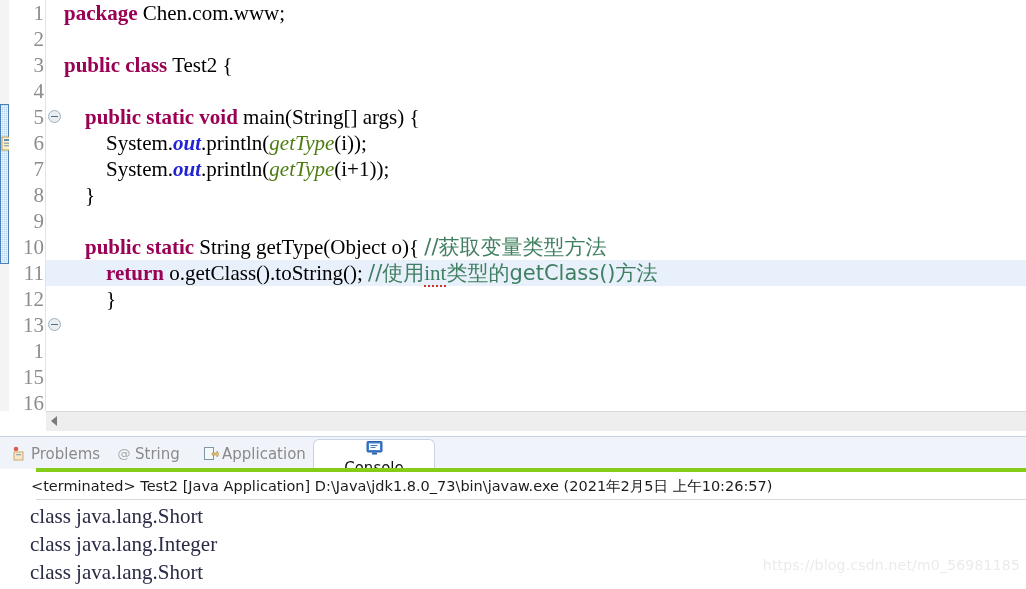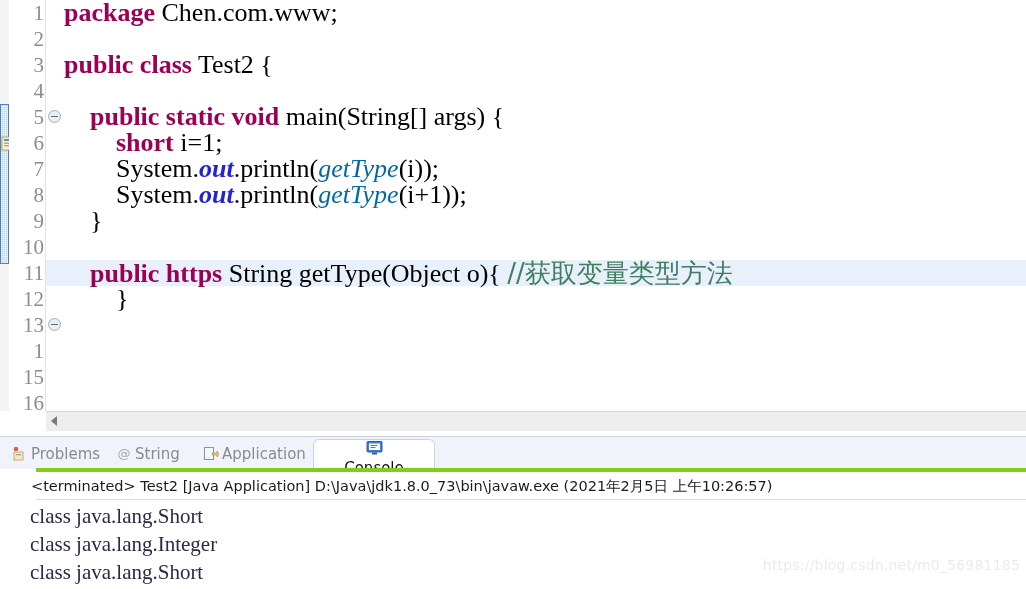--- a/index.html
+++ b/index.html
@@ -97,41 +97,41 @@
     background: #5c7party;
     background: #566b7d;
   }
 
   
   .code {
     position: absolute;
     left: 64px; top: 0;
     width: 962px; height: 415px;
     font-family: "Liberation Serif", "DejaVu Serif", serif;
-    font-size: 26px;
+    font-size: 21px;
   }
   .cl {
     position: relative;
     height: 26px;
     line-height: 26px;
     white-space: pre;
     color: #000000;
   }
   .hl-bg {
     position: absolute;
     left: 0; top: 260px;
     width: 1026px; height: 26px;
     background: #e8f0fb;
   }
 
   .kw   { color: #9a0054; font-weight: bold; }
   .cmt  { color: #3f7f5f; }
   .todo { color: #6f9ad6; font-weight: bold; }
   .sfield { color: #2323d6; font-weight: bold; font-style: italic; }
-  .smeth  { color: #0369a1; font-style: italic; }
+  .smeth  { color: #4d7c0f; font-style: italic; }
   .plain  { color: #000000; }
   .cjk  { font-family: "DejaVu Sans", sans-serif; }
   .squig {
     border-bottom: 2px dotted #cc3322;
   }
   .caret {
     display: inline-block;
     width: 0;
     border-left: 2px solid #000;
     height: 19px;
@@ -296,26 +296,26 @@
     <div class="fold-mark" style="left:2px; top:110px;"></div>
     <div class="fold-mark" style="left:2px; top:318px;"></div>
   </div>
 
   <div class="code" id="code">
       <div class="cl"><span class="kw">package</span><span class="plain"> Chen.com.www;</span></div>
       <div class="cl">&nbsp;</div>
       <div class="cl"><span class="kw">public class</span><span class="plain"> Test2 {</span></div>
       <div class="cl">&nbsp;</div>
       <div class="cl"><span class="kw">    public static void</span><span class="plain"> main(String[] args) {</span></div>
-      <div class="cl"><span class="kw">        short</span><span class="plain"> i=1;</span></div>
       <div class="cl"><span class="plain">        System.</span><span class="sfield">out</span><span class="plain">.println(</span><span class="smeth">getType</span><span class="plain">(i));</span></div>
       <div class="cl"><span class="plain">        System.</span><span class="sfield">out</span><span class="plain">.println(</span><span class="smeth">getType</span><span class="plain">(i+1));</span></div>
       <div class="cl"><span class="plain">    }</span></div>
       <div class="cl">&nbsp;</div>
-      <div class="cl"><span class="kw">    public https</span><span class="plain"> String getType(Object o){ </span><span class="cmt cjk">//获取变量类型方法</span></div>
+      <div class="cl"><span class="kw">    public static</span><span class="plain"> String getType(Object o){ </span><span class="cmt cjk">//获取变量类型方法</span></div>
+      <div class="cl"><span class="kw">        return</span><span class="plain"> o.getClass().toString(); </span><span class="cmt cjk">//使用</span><span class="cmt squig">int</span><span class="cmt cjk">类型的getClass()方法</span></div>
       <div class="cl"><span class="plain">        }</span></div>
       <div class="cl">&nbsp;</div>
     </div>
 </div>
 
 <div class="hscroll-row">
   <div class="hscroll">
     <div class="hscroll-arrow"></div>
   </div>
 </div>

